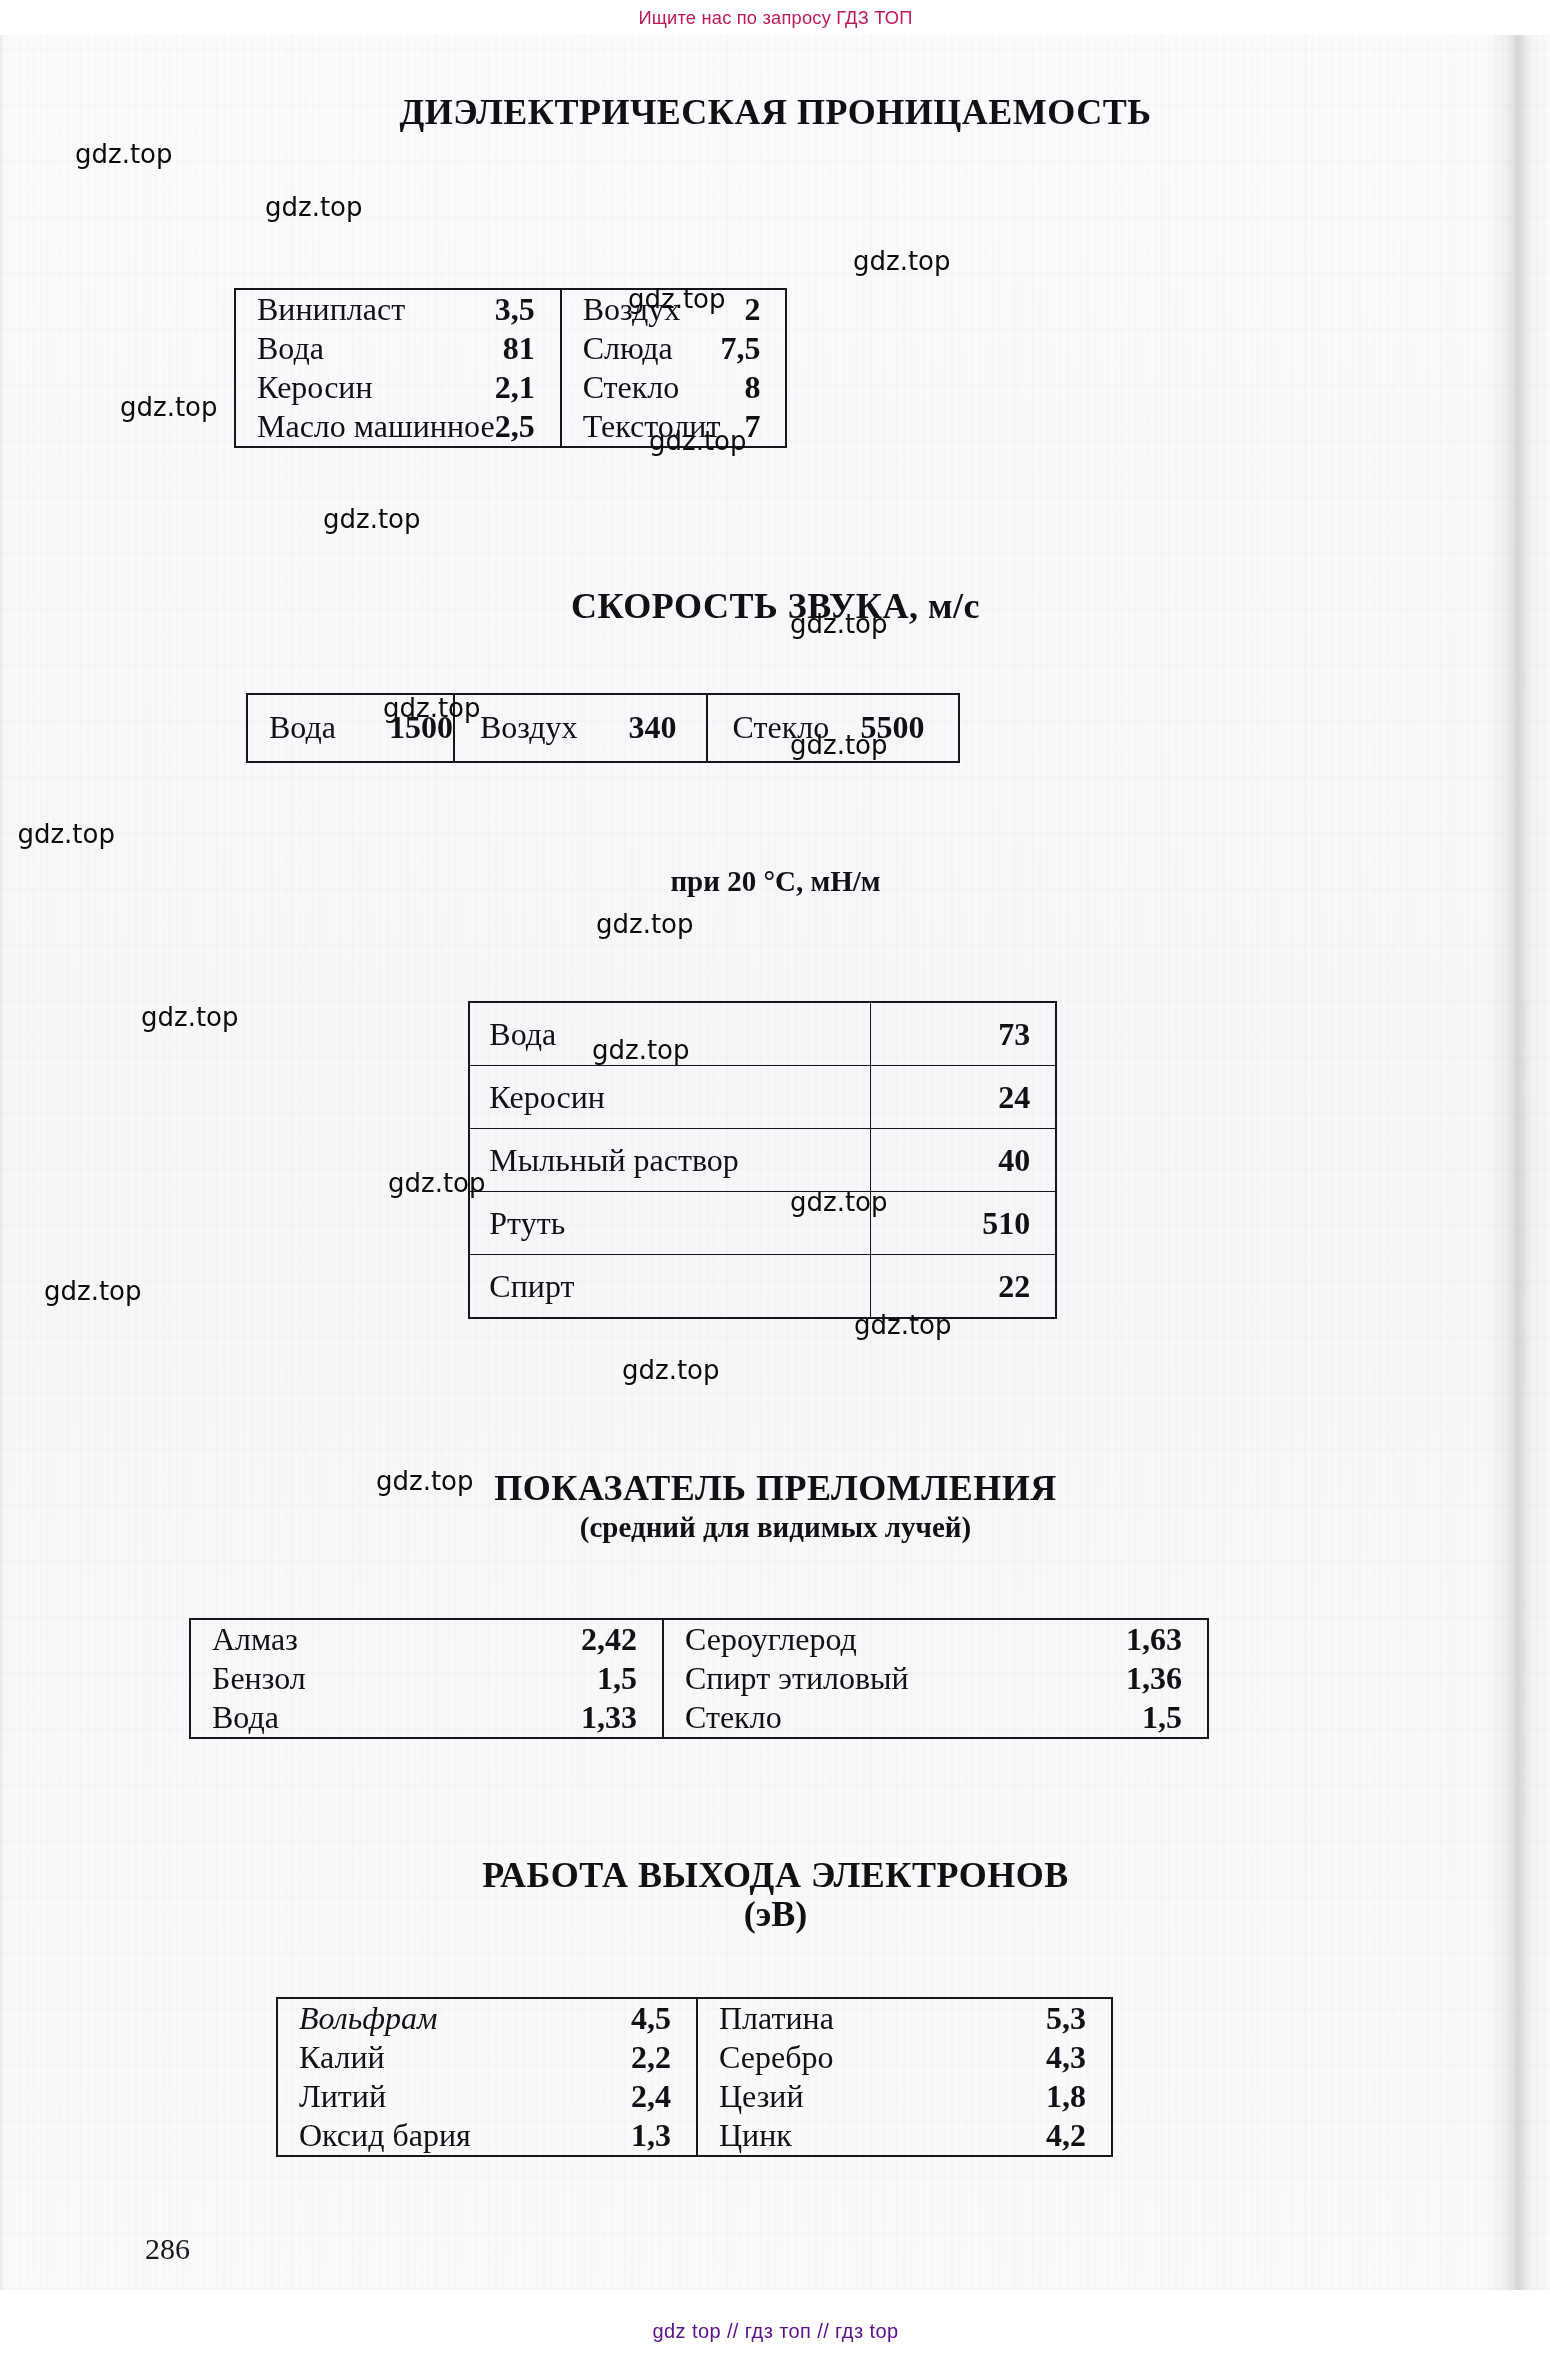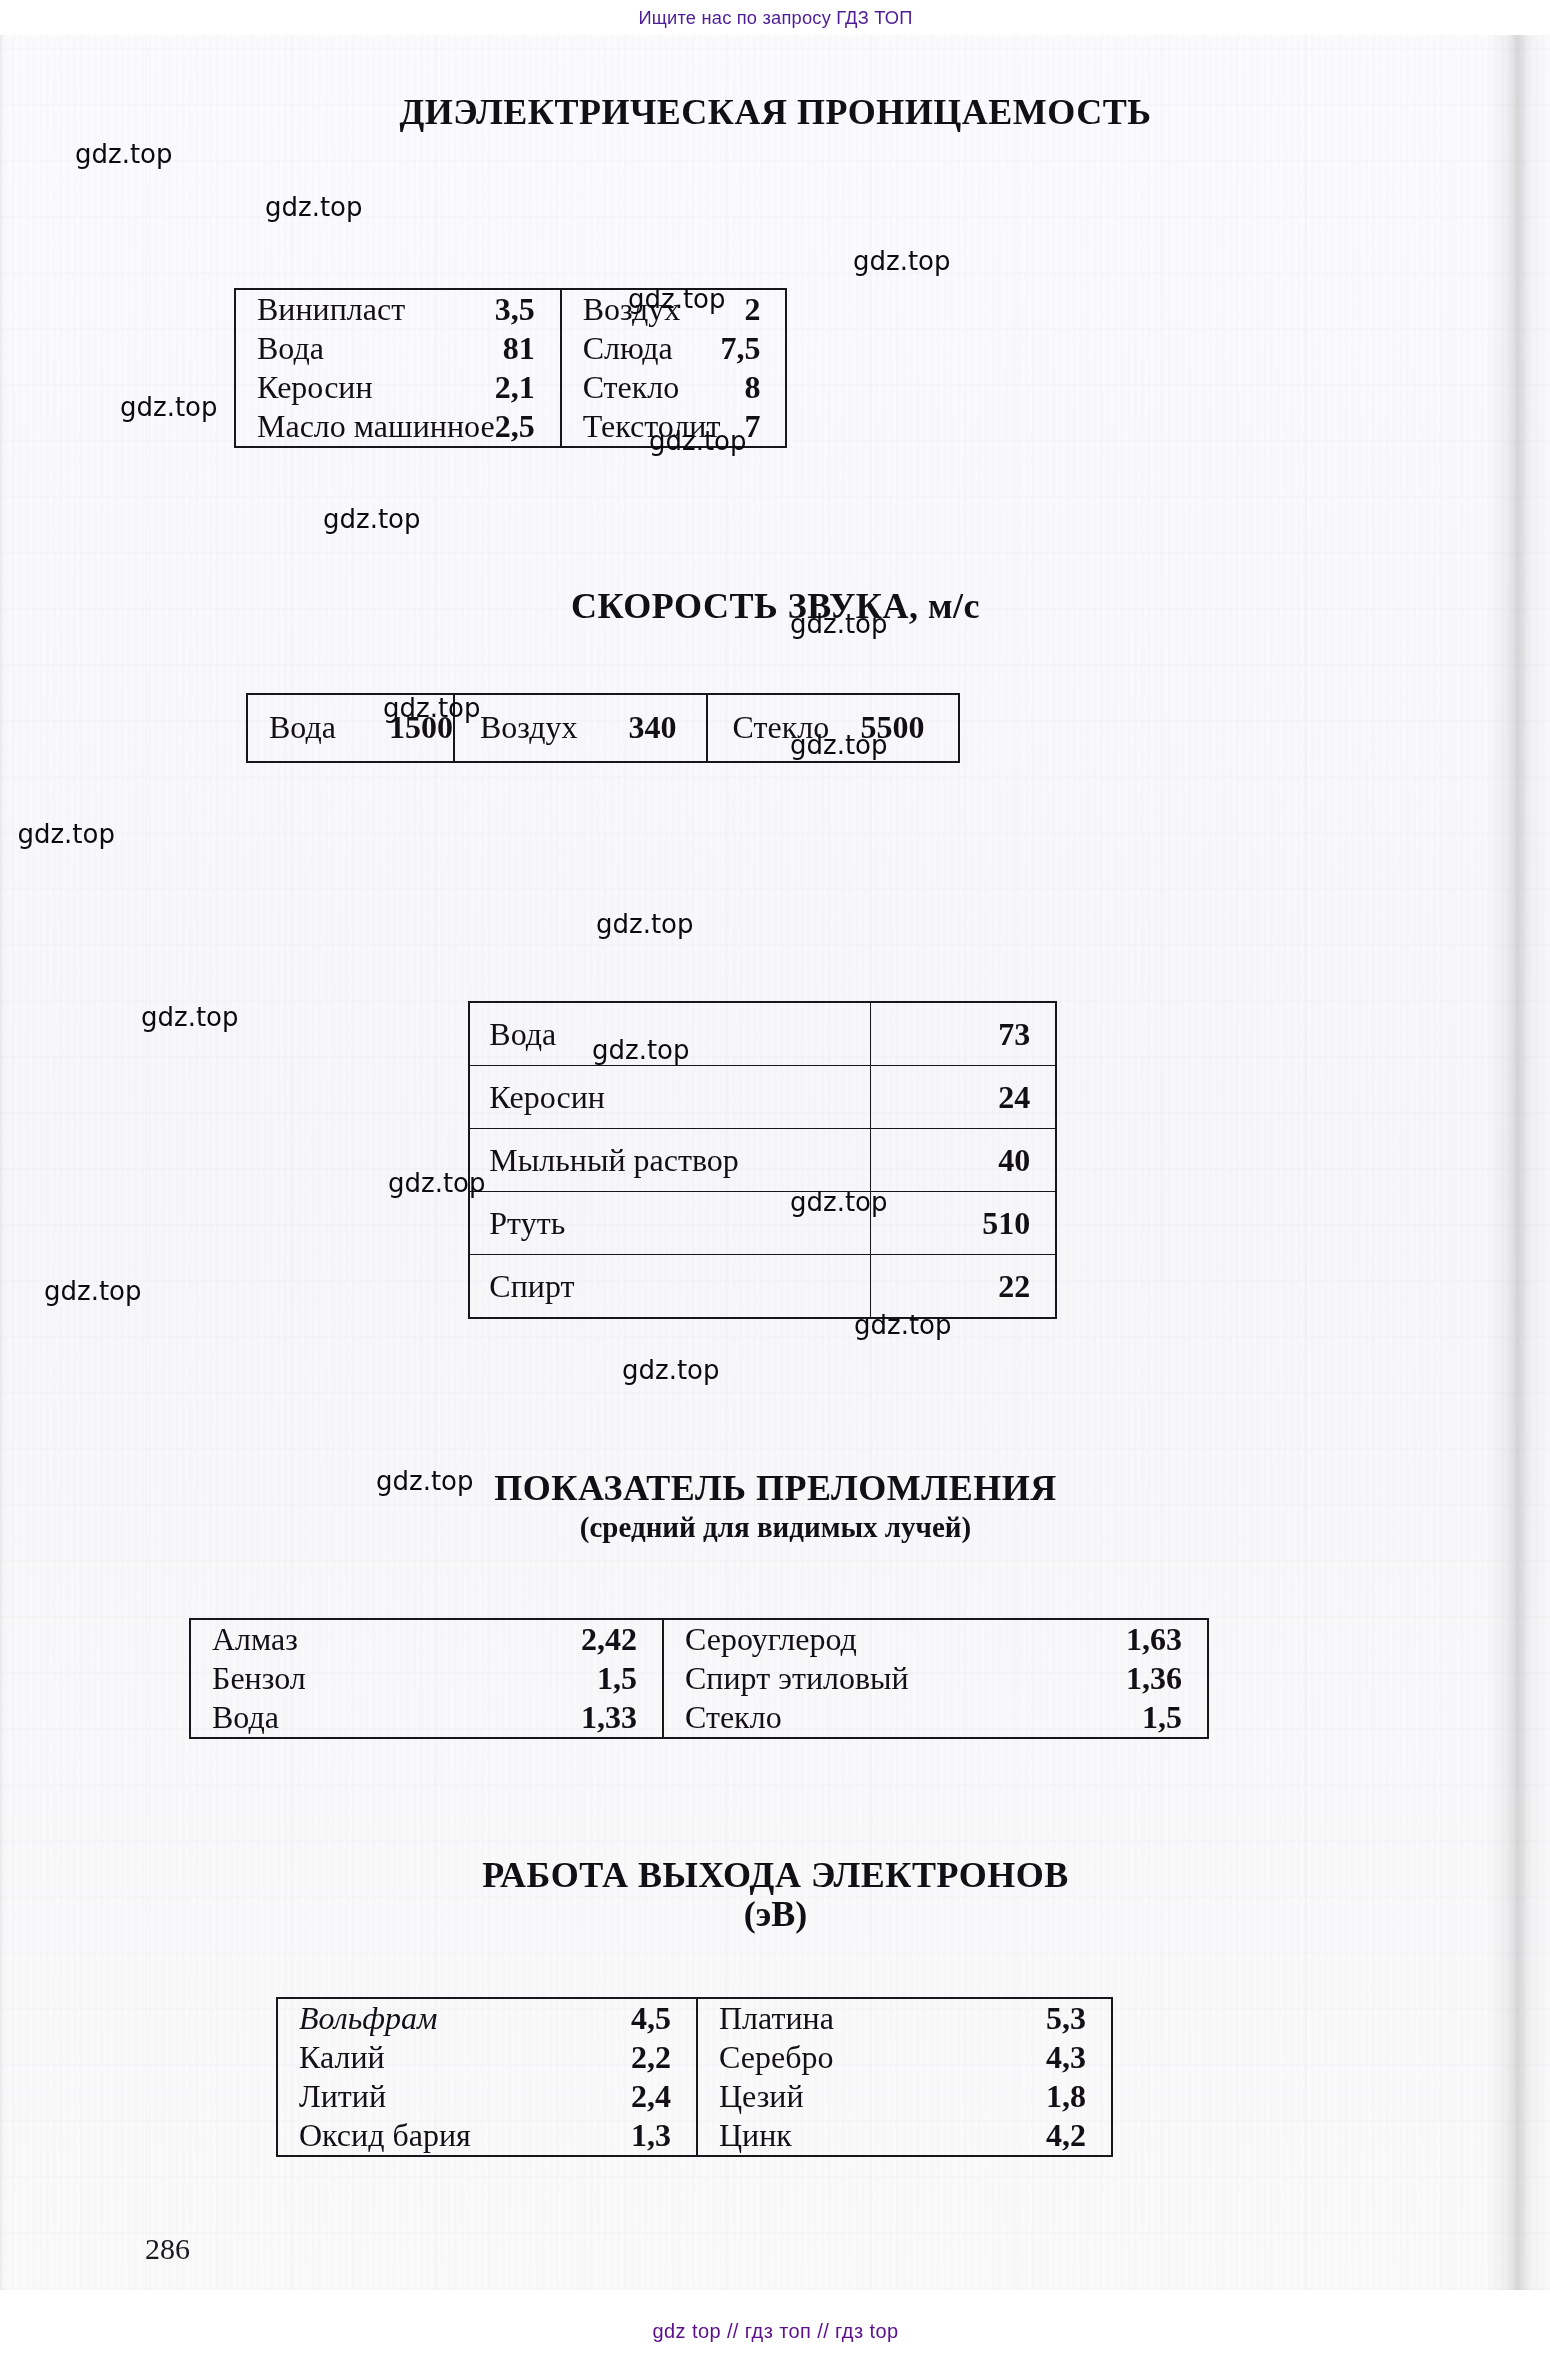--- a/index.html
+++ b/index.html
@@ -23,21 +23,21 @@
     width: 1551px;
     height: 35px;
     background: #ffffff;
     display: flex;
     align-items: center;
     justify-content: center;
   }
   .top-banner .banner-text {
     font-family: "Liberation Sans", "DejaVu Sans", sans-serif;
     font-size: 18.3px;
-    color: #4c1d95;
+    color: #be185d;
     letter-spacing: 0.2px;
     white-space: nowrap;
   }
 
   
   .page {
     position: absolute;
     top: 35px; left: 0;
     width: 1551px;
     height: 2255px;
@@ -244,20 +244,21 @@
           <td class="cell" style="padding-left:25px;padding-right:33px;">
             <span class="nm2">Стекло</span>
             <span style="display:inline-block;width:15.4px;"></span>
             <span class="vl2">5500</span>
           </td>
         </tr>
       </tbody>
     </table>
 
     <div id="title-tension">
+      <div class="section-title h-sub">при 20 °C, мН/м</div>
     </div>
 
     <table id="tbl-tension" class="tbl">
       <tbody>
         <tr>
           <td class="nm">Вода</td>
           <td class="vl">73</td>
         </tr>
         <tr>
           <td class="nm">Керосин</td>

